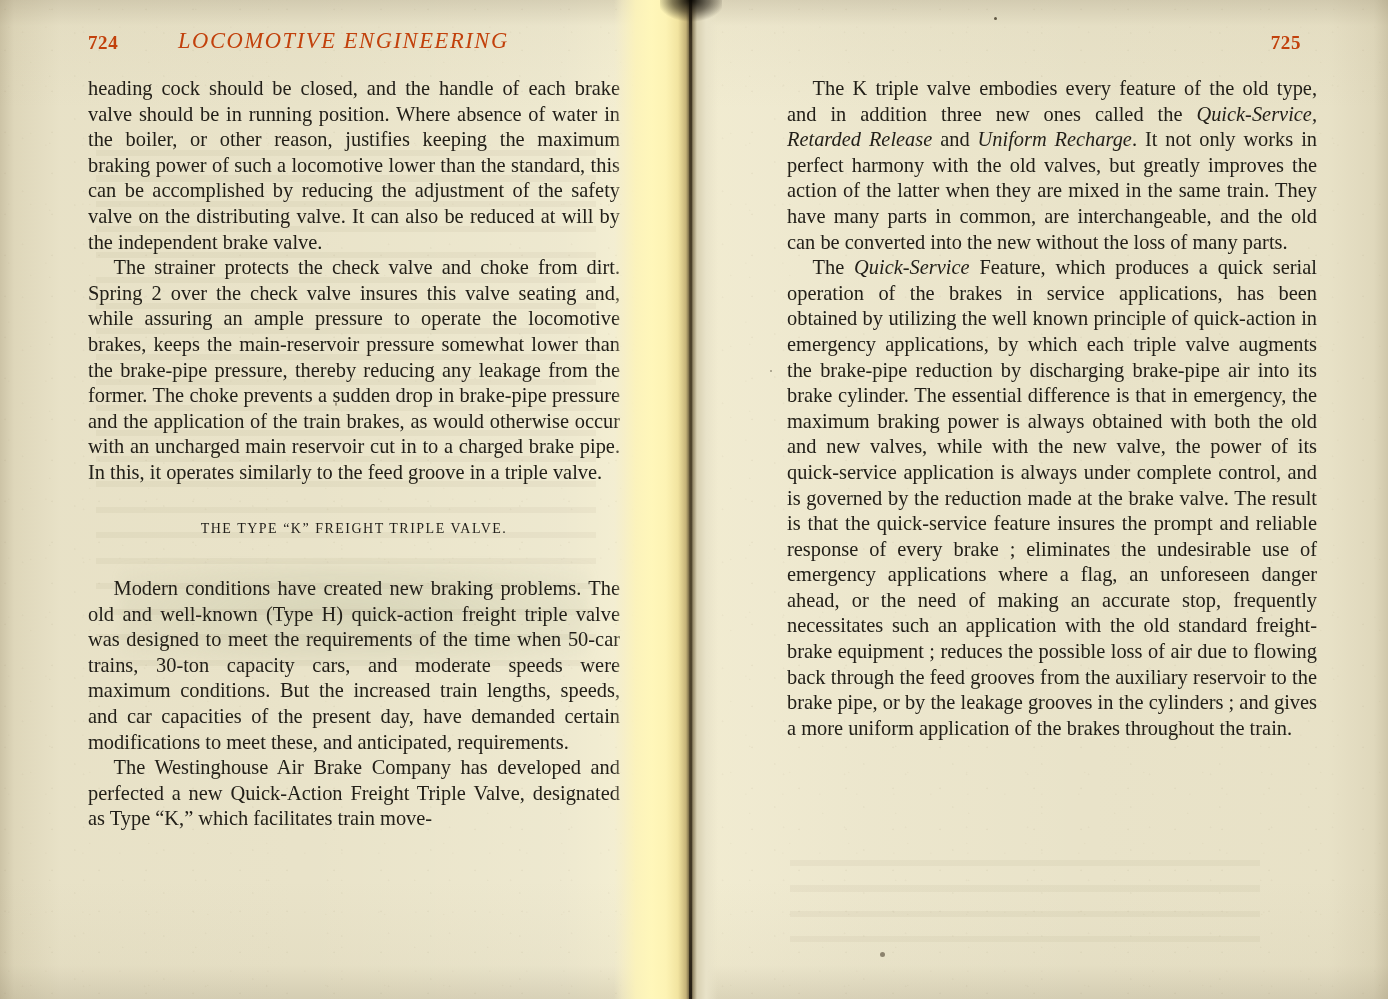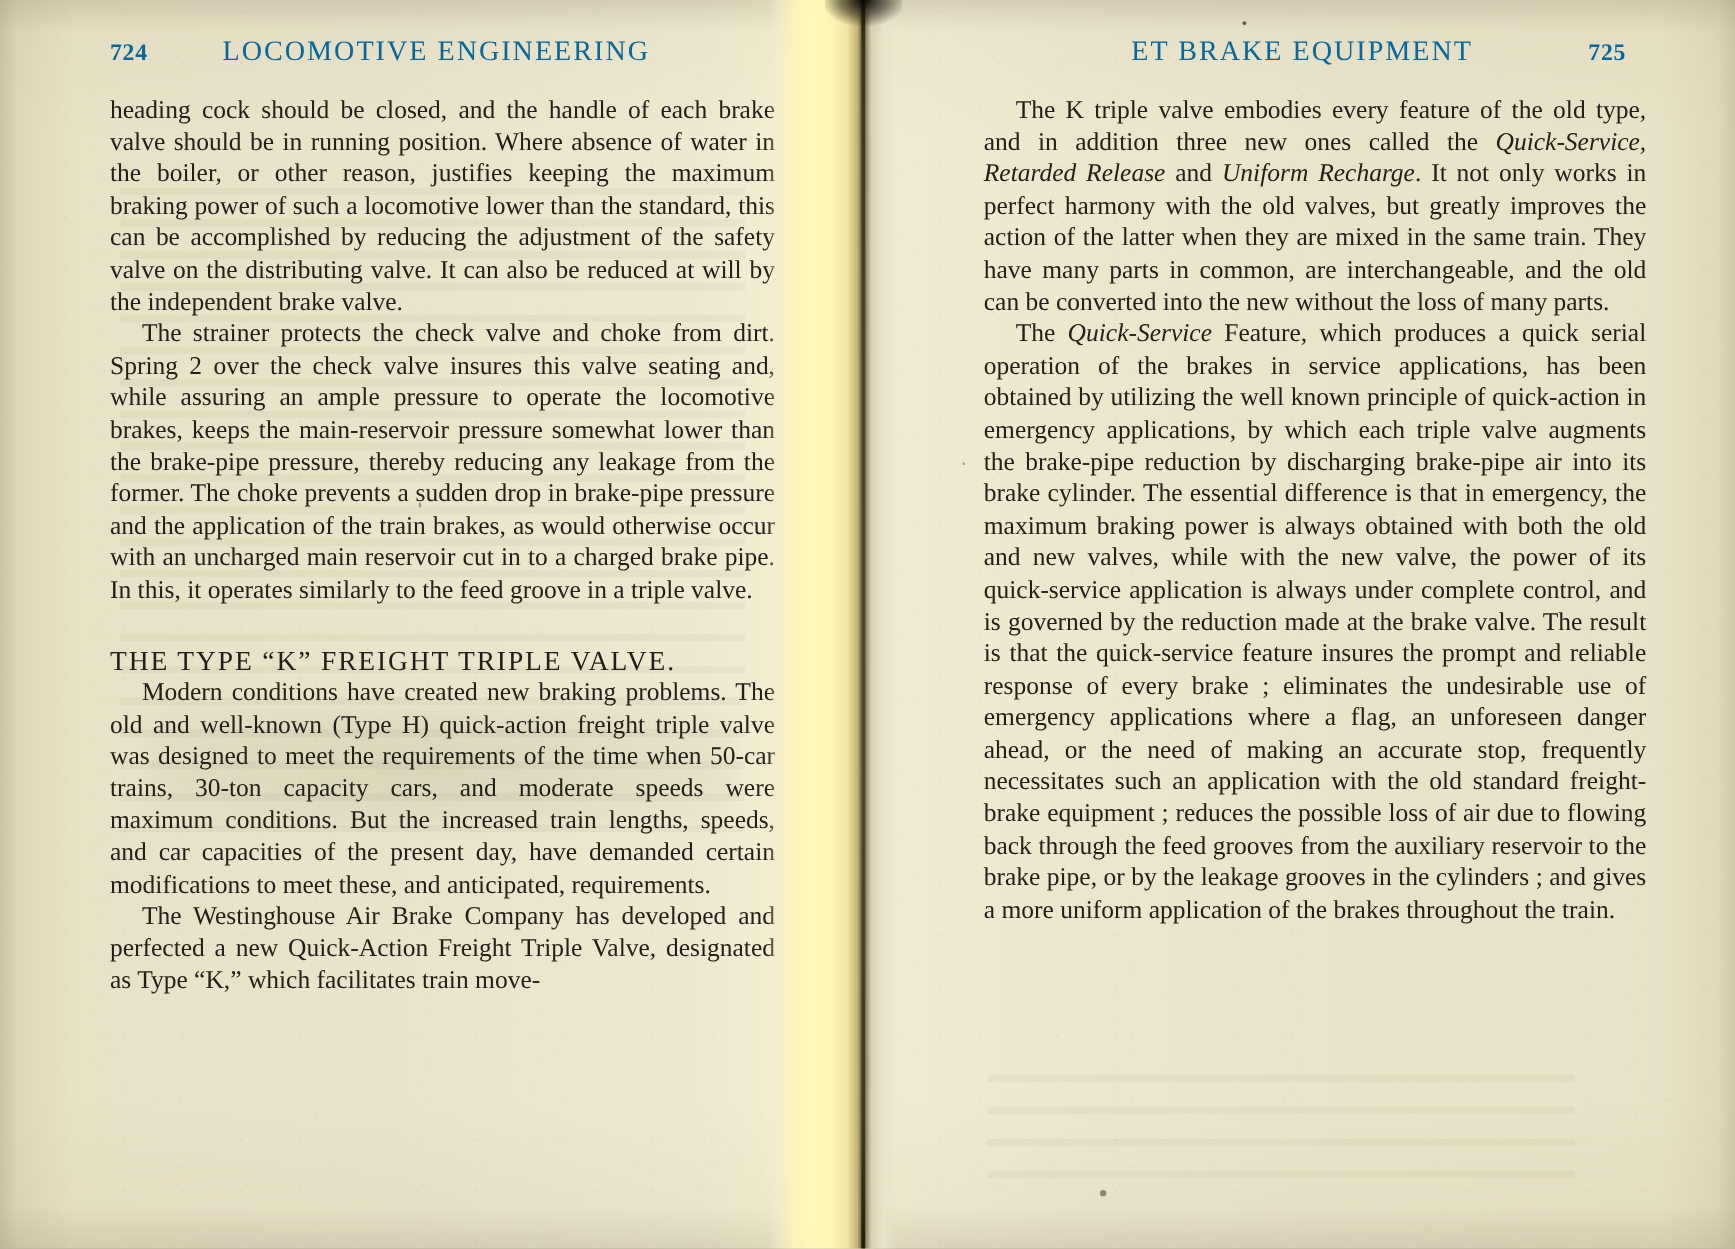--- a/index.html
+++ b/index.html
@@ -178,33 +178,34 @@
   }
   .column.left  { left: 88px;  top: 28px; width: 532px; }
   .column.right { left: 787px; top: 28px; width: 530px; }
 
   .running-head {
     position: relative;
     height: 34px;
     font-size: 22.5px;
     letter-spacing: 1.6px;
     white-space: nowrap;
-    color: #0369a1;
+    color: #c2410c;
   }
   .running-head .folio {
     position: absolute;
     top: 4px;
     font-size: 19px;
     letter-spacing: 0.6px;
     font-weight: 600;
   }
   .running-head .title {
     position: absolute;
     top: 0;
     font-size: 22.5px;
+    font-style: italic;
   }
   
   .left  .running-head .folio { left: 0; }
   .left  .running-head .title { left: 90px; }
   
   .right .running-head .folio { right: 16px; }
   .right .running-head .title { left: 118px; }
 
   .body-text {
     margin-top: 14px;
@@ -217,22 +218,23 @@
   }
   .body-text p {
     margin: 0;
     text-indent: 1.25em;
     hyphens: none;
   }
   .body-text p.noindent { text-indent: 0; }
 
   .section-head {
     margin-top: 30px;
-    margin-bottom: 1px;
-    font-size: 22px;
+    margin-bottom: 35px;
+    text-align: center;
+    font-size: 14px;
     letter-spacing: 1.5px;
     font-variant: small-caps;
     text-transform: uppercase;
     color: #201e19;
   }
 
   .body-text i, .body-text em {
     font-style: italic;
   }
   .speck-dot {
@@ -279,21 +281,20 @@
       <div class="section-head">The Type “K” Freight Triple Valve.</div>
 
       <p>Modern conditions have created new braking problems.  The old and well-known (Type H) quick-action freight triple valve was designed to meet the requirements of the time when 50-car trains, 30-ton capacity cars, and moderate speeds were maximum conditions.  But the increased train lengths, speeds, and car capacities of the present day, have demanded certain modifications to meet these, and anticipated, requirements.</p>
       <p>The Westinghouse Air Brake Company has developed and perfected a new Quick-Action Freight Triple Valve, designated as Type “K,” which facilitates train move-</p>
     </div>
   </div>
 
   <div class="column right">
 
     <div class="running-head">
-      <span class="title">ET BRAKE EQUIPMENT</span>
       <span class="folio">725</span>
     </div>
 
     <div class="body-text">
 
       <p><span>The K triple valve embodies every feature of the old type, and in addition three new ones called the </span><i>Quick-Service, Retarded Release</i><span> and </span><i>Uniform Recharge</i><span>.  It not only works in perfect harmony with the old valves, but greatly improves the action of the latter when they are mixed in the same train.  They have many parts in common, are interchangeable, and the old can be converted into the new without the loss of many parts.</span></p>
 
       <p><span>The </span><i>Quick-Service</i><span> Feature, which produces a quick serial operation of the brakes in service applications, has been obtained by utilizing the well known principle of quick-action in emergency applications, by which each triple valve augments the brake-pipe reduction by discharging brake-pipe air into its brake cylinder.  The essential difference is that in emergency, the maximum braking power is always obtained with both the old and new valves, while with the new valve, the power of its quick-service application is always under complete control, and is governed by the reduction made at the brake valve.    The result is that the quick-service feature insures the prompt and reliable response of every brake ; eliminates the undesirable use of emergency applications where a flag, an unforeseen danger ahead, or the need of making an accurate stop, frequently necessitates such an application with the old standard freight-brake equipment ; reduces the possible loss of air due to flowing back through the feed grooves from the auxiliary reservoir to the brake pipe, or by the leakage grooves in the cylinders ; and gives a more uniform application of the brakes throughout the train.</span></p>
     </div>
   </div>

